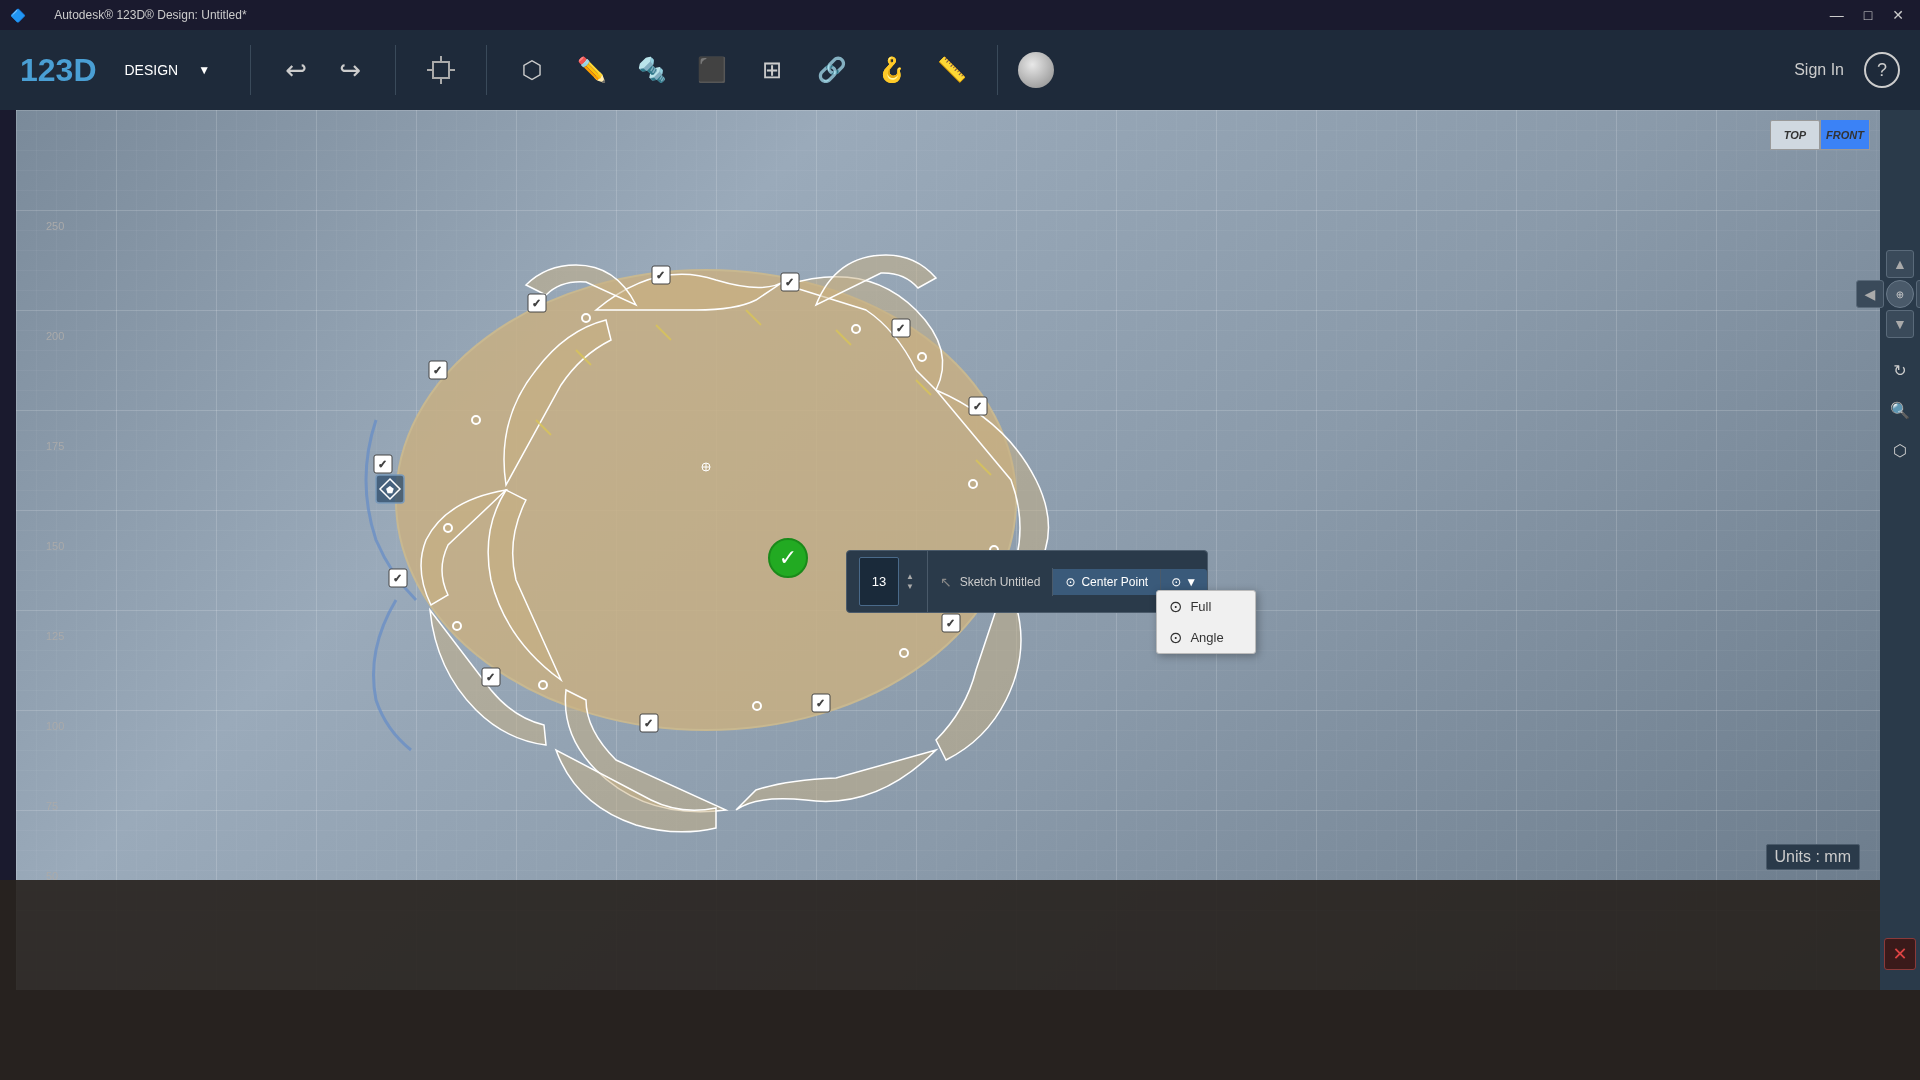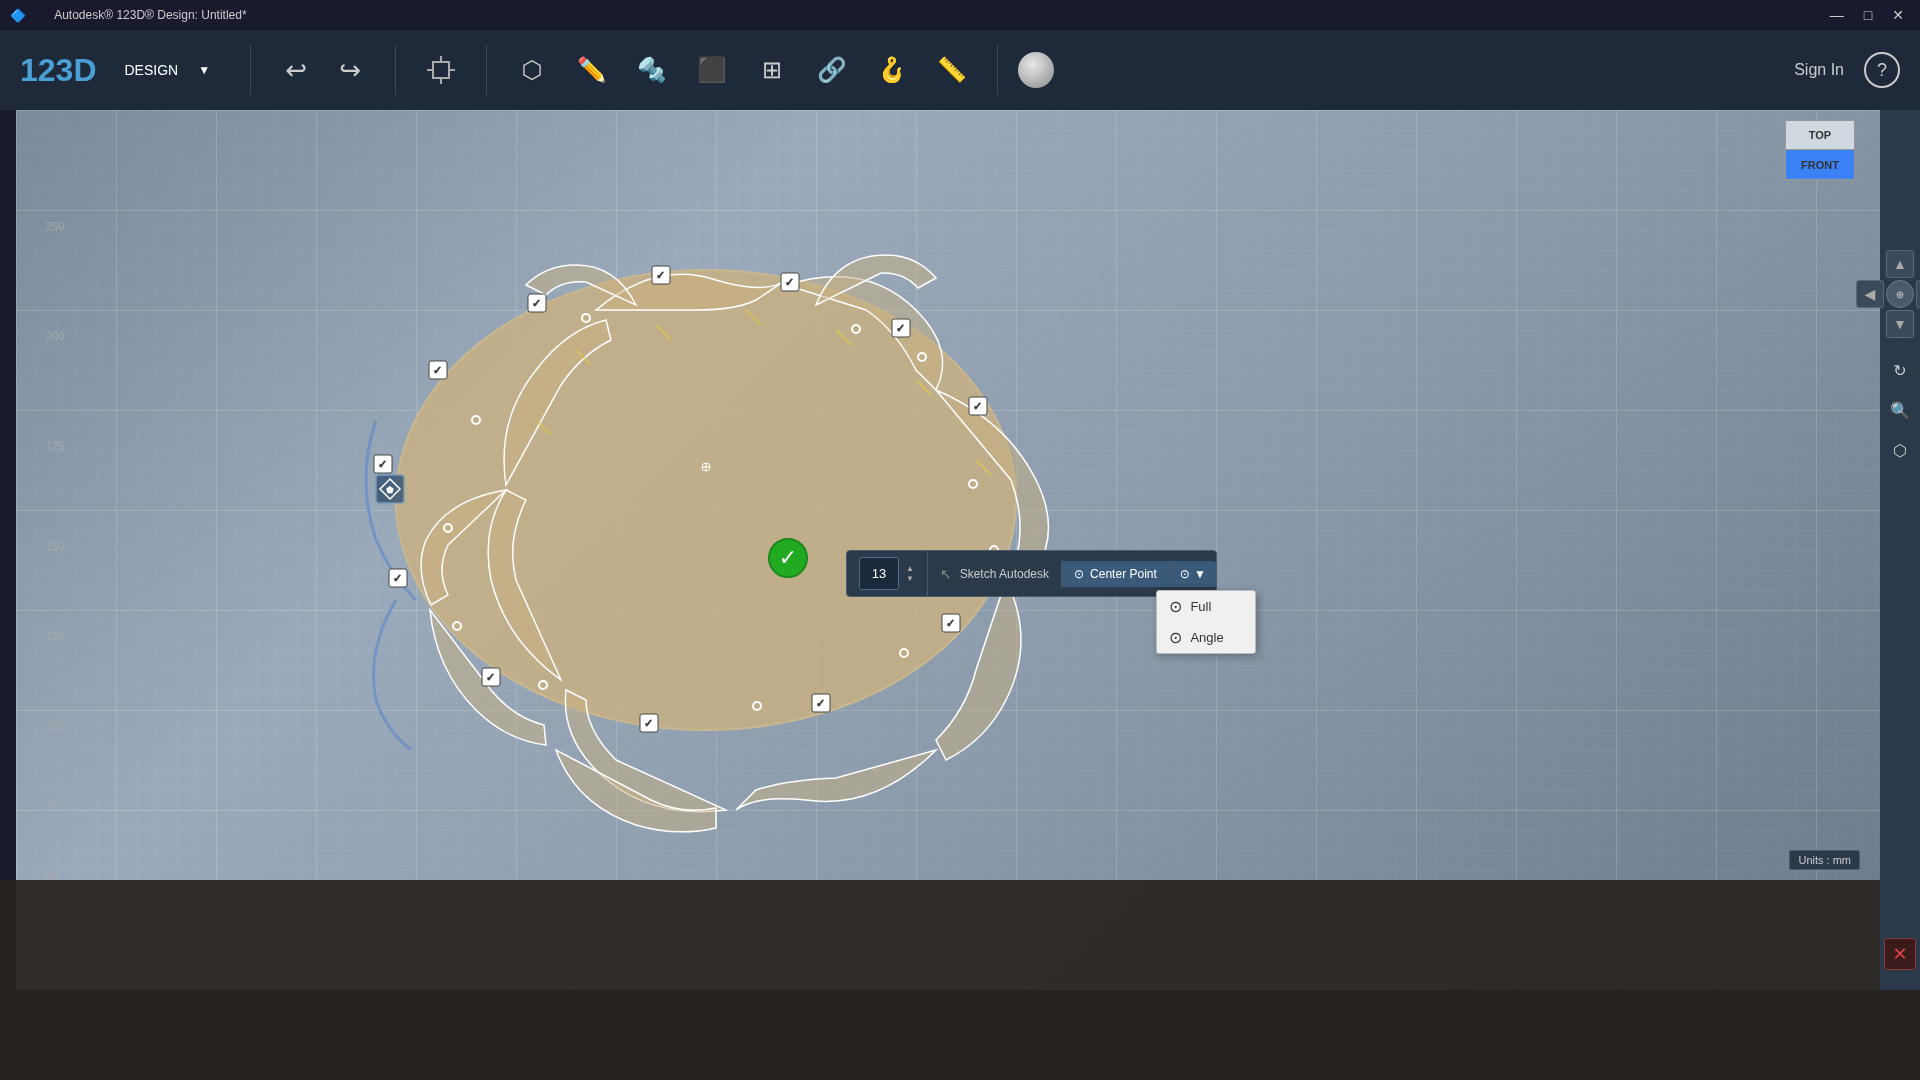--- a/index.html
+++ b/index.html
@@ -54,21 +54,21 @@
       padding: 10px 0; gap: 8px; z-index: 50;
     }
     .right-btn {
       width: 32px; height: 32px; display: flex; align-items: center; justify-content: center;
       color: #ccc; font-size: 16px; cursor: pointer; border-radius: 3px;
     }
 
     
     #view-cube {
       position: absolute; top: 120px; right: 50px; width: 100px; height: 140px;
-      z-index: 60; display: flex; flex-direction: column; align-items: center;
+      z-index: 60; display: flex; flex-direction: row;  font-style: italic;
     }
     .cube-top {
       background: #d0d8e0; border: 1px solid #999;
       width: 70px; height: 30px; display: flex; align-items: center; justify-content: center;
       font-size: 11px; font-weight: bold; color: #333; cursor: pointer;
       border-radius: 2px 2px 0 0;
     }
     .cube-front {
       background: #3b82f6; border: 1px solid #999; border-top: none;
       width: 70px; height: 30px; display: flex; align-items: center; justify-content: center;
@@ -90,21 +90,21 @@
       position: absolute; top: 440px; left: 830px; z-index: 80;
       display: flex; align-items: center; gap: 0;
       background: #2a3a4a; border: 1px solid #4a5a6a; border-radius: 4px;
     }
     .sketch-field {
       display: flex; align-items: center; padding: 6px 12px; gap: 6px;
       border-right: 1px solid #4a5a6a;
     }
     .sketch-field input {
       width: 40px; background: #1a2a3a; border: 1px solid #4a6a8a; color: #fff;
-      font-size: 13px; padding: 8px 4px; text-align: center; border-radius: 2px;
+      font-size: 13px; padding: 16px 4px; text-align: center; border-radius: 2px;
     }
     .sketch-label { color: #ccc; font-size: 12px; }
     .sketch-icon { color: #888; font-size: 14px; margin-right: 2px; }
     .sketch-dropdown-btn {
       padding: 6px 12px; background: #3a5a7a; color: #fff; font-size: 12px;
       cursor: pointer; display: flex; align-items: center; gap: 6px;
       border-right: 1px solid #4a5a6a;
     }
     .sketch-dropdown-open {
       padding: 6px 10px; background: #3a5a7a; color: #fff; font-size: 12px;
@@ -137,21 +137,21 @@
       position: absolute; bottom: 0; left: 0; width: 1920px; height: 200px;
       background: rgba(40, 35, 30, 0.92);
       display: flex; align-items: center; justify-content: center;
     }
     .instruction-text { color: #fff; font-size: 42px; font-weight: 300; text-align: center; line-height: 1.4; }
 
     
     #units-display {
       position: absolute; bottom: 210px; right: 60px; z-index: 60;
       background: #2a3a4a; border: 1px solid #4a5a6a; color: #ccc;
-      font-size: 11px; padding: 3px 8px; border-radius: 2px;
+      font-size: 16px; padding: 3px 8px; border-radius: 2px;
     }
 
     
     #svg-canvas {
       position: absolute; top: 0; left: 0; width: 100%; height: 100%;
     }
 
     
     .stepper { display: flex; flex-direction: column; }
     .stepper-btn { font-size: 8px; color: #aaa; cursor: pointer; line-height: 1; padding: 1px; }
@@ -326,21 +326,21 @@
   <div id="sketch-toolbar">
     <div class="sketch-field">
       <input type="text" value="13" style="">
       <div class="stepper">
         <span class="stepper-btn">▲</span>
         <span class="stepper-btn">▼</span>
       </div>
     </div>
     <div class="sketch-field">
       <span class="sketch-icon">↖</span>
-      <span class="sketch-label">Sketch Autodesk</span>
+      <span class="sketch-label">Sketch Untitled</span>
     </div>
     <div class="sketch-dropdown-btn">
       <span>⊙</span>
       <span>Center Point</span>
     </div>
     <div class="sketch-dropdown-open">
       <span>⊙</span>
       <span>▼</span>
     </div>
   </div>

